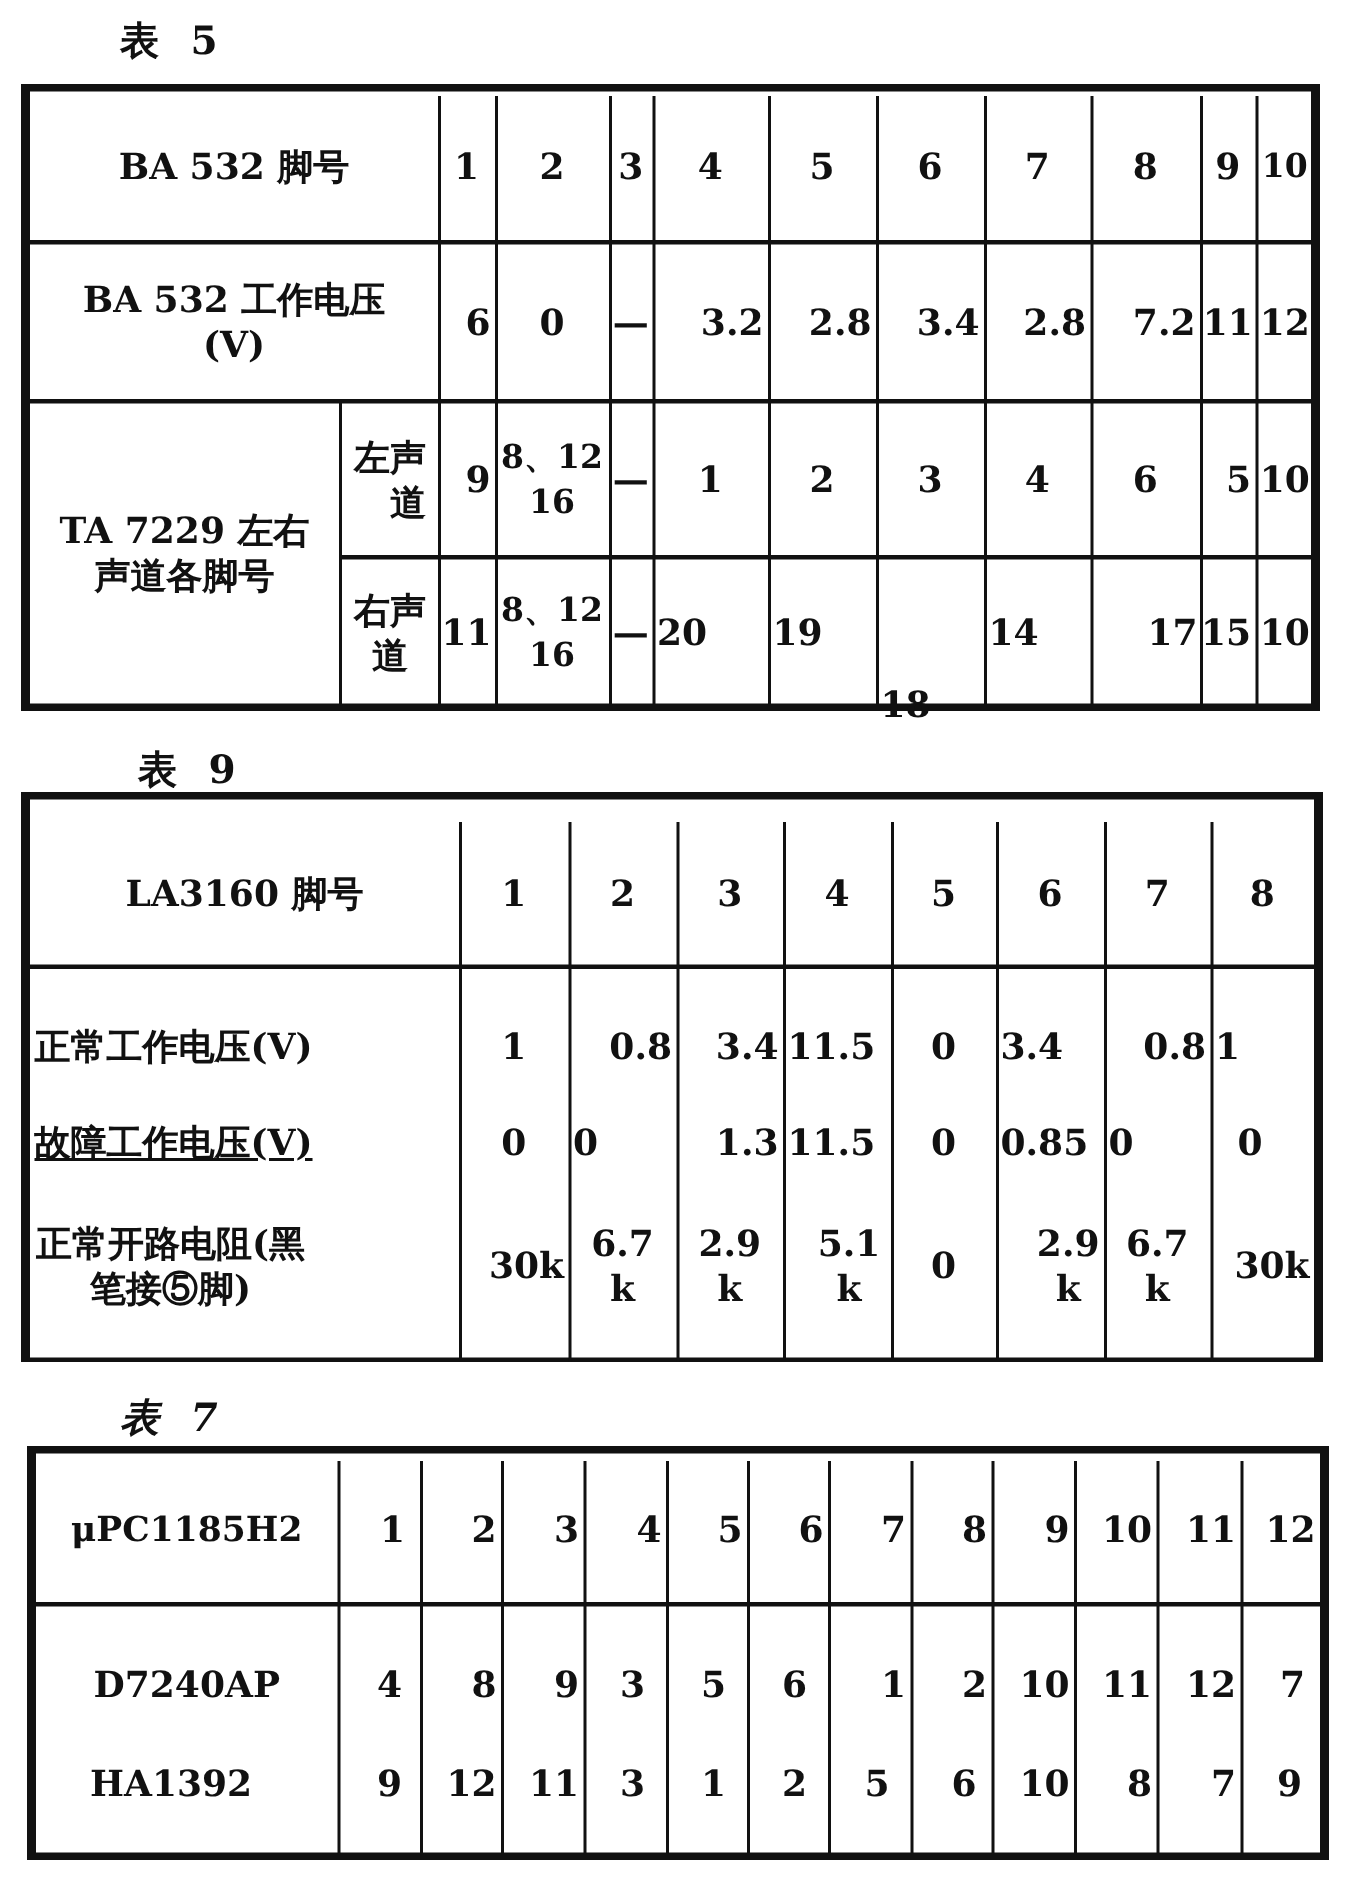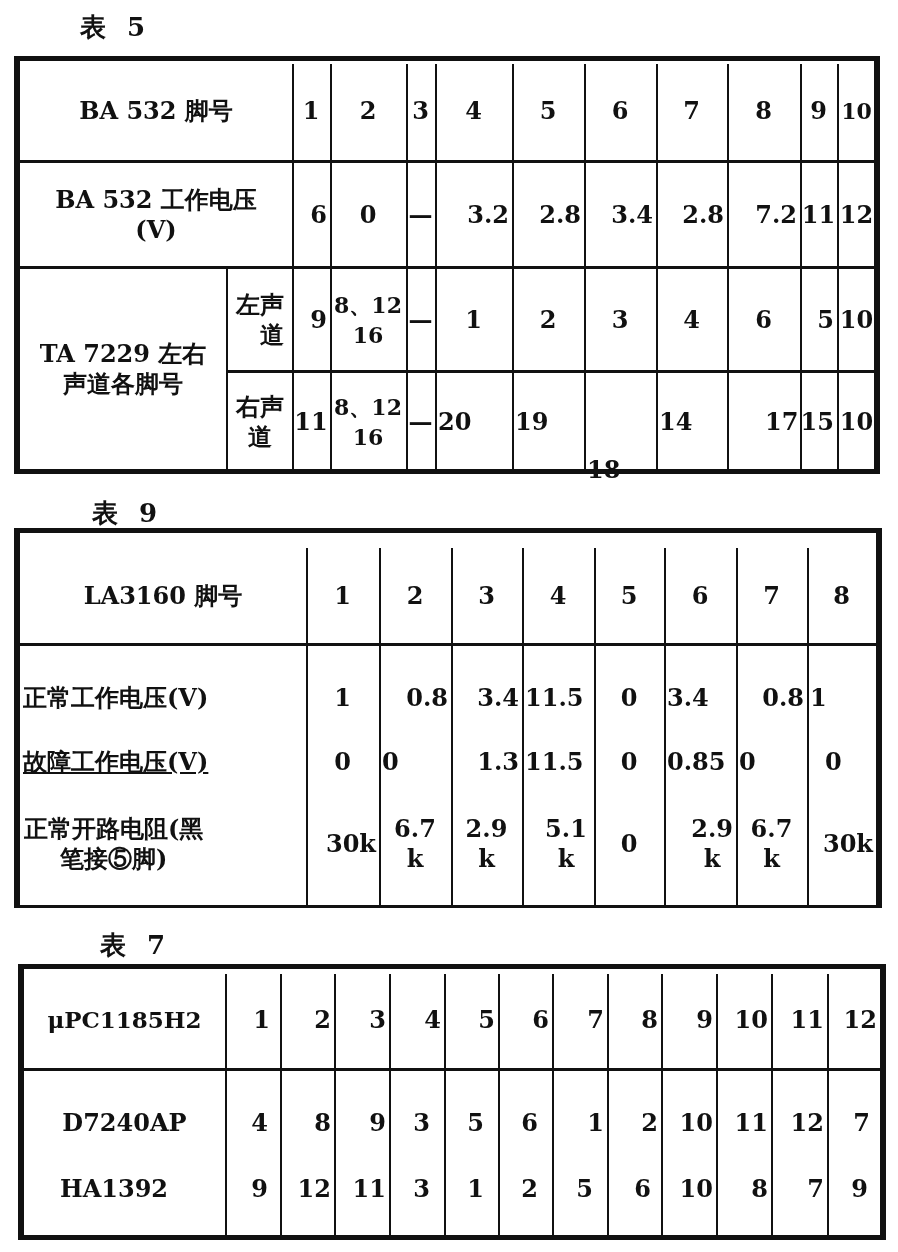--- a/index.html
+++ b/index.html
@@ -145,21 +145,21 @@
 k</div>
 <div class="cell" style="left:522px;top:808px;width:88px;height:72px;">5.1
 k</div>
 <div class="cell" style="left:594px;top:808px;width:70px;height:72px;">0</div>
 <div class="cell r" style="left:664px;top:808px;width:72px;height:72px;">2.9
 k</div>
 <div class="cell" style="left:736px;top:808px;width:71px;height:72px;">6.7
 k</div>
 <div class="cell r" style="left:807px;top:808px;width:69px;height:72px;">30k</div>
 
-<div class="caption" style="left:100px;top:928px;">表 7</div>
+<div class="caption" style="left:80px;top:928px;font-style:italic;">表 7</div>
 <div class="tbl" style="left:18px;top:964px;width:868px;height:276px;"></div>
 <div class="hl" style="left:24px;top:1068px;width:856px;"></div>
 <div class="vl" style="left:225px;top:974px;height:262px;"></div>
 <div class="vl" style="left:280px;top:974px;height:262px;"></div>
 <div class="vl" style="left:334px;top:974px;height:262px;"></div>
 <div class="vl" style="left:389px;top:974px;height:262px;"></div>
 <div class="vl" style="left:444px;top:974px;height:262px;"></div>
 <div class="vl" style="left:498px;top:974px;height:262px;"></div>
 <div class="vl" style="left:552px;top:974px;height:262px;"></div>
 <div class="vl" style="left:607px;top:974px;height:262px;"></div>

